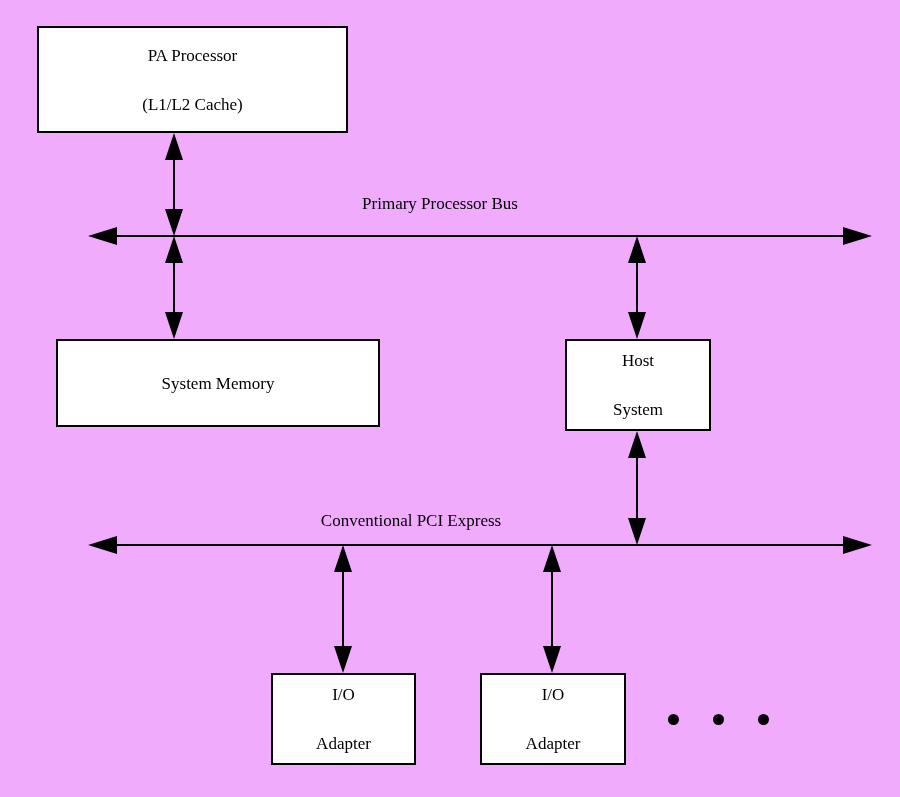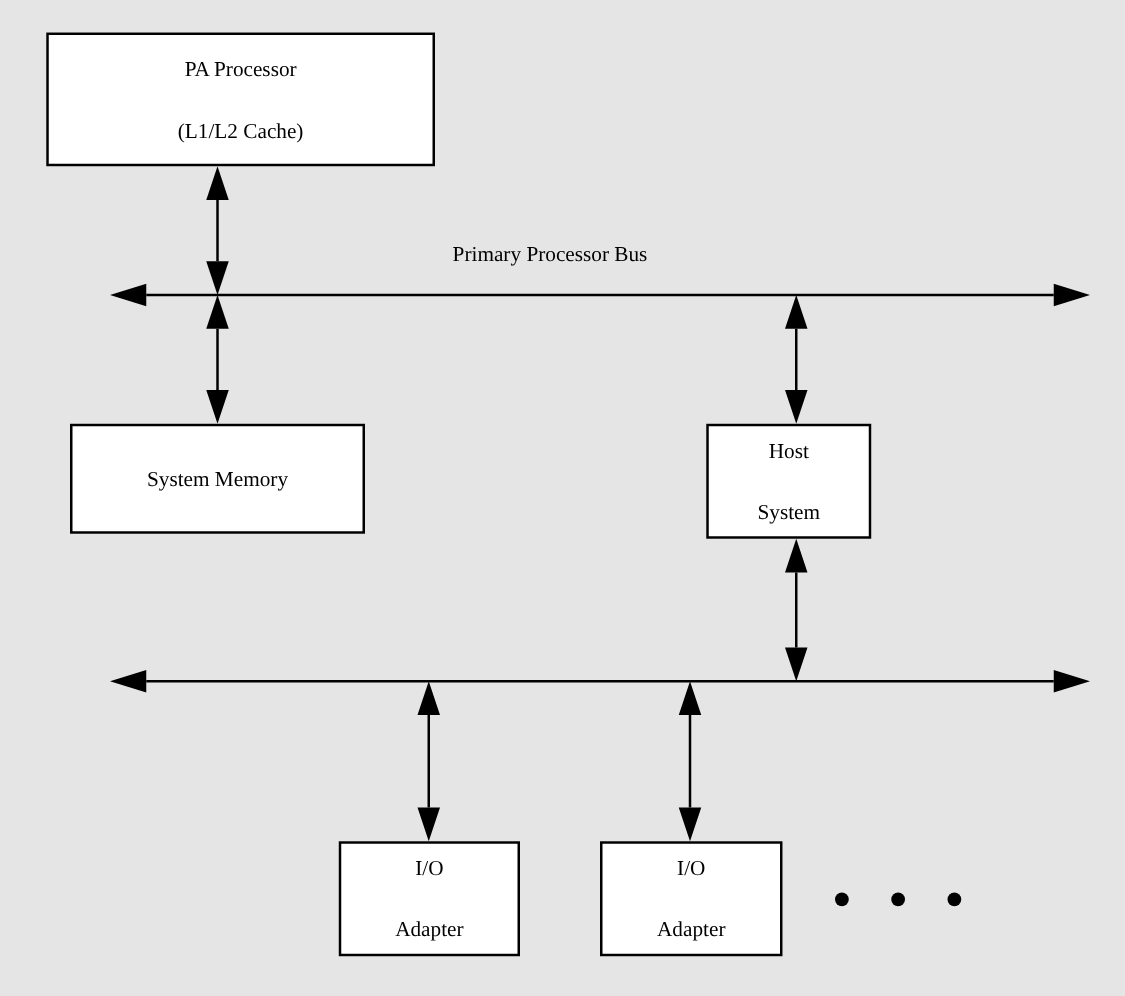--- a/index.html
+++ b/index.html
@@ -9,21 +9,21 @@
     background: #ffffff;
   }
   body {
     font-family: "Liberation Serif", "DejaVu Serif", serif;
     color: #000000;
   }
   #diagram-canvas {
     position: relative;
     width: 900px;
     height: 797px;
-    background: #e5e5e5;
+    background: #f0abfc;
     overflow: hidden;
   }
   svg.diagram-svg {
     position: absolute;
     top: 0;
     left: 0;
     width: 900px;
     height: 797px;
   }
   .node-box {
@@ -108,40 +108,41 @@
         <polygon points="552,545 543,572 561,572" fill="#000000"></polygon>
         <polygon points="552,673 543,646 561,646" fill="#000000"></polygon>
       </g>
   </svg>
 
   <div class="node-box" id="node-pa-processor" style="left: 37px; top: 26px; width: 311px; height: 107px;">
     <div class="node-label">PA Processor</div>
     <div class="node-label">(L1/L2 Cache)</div>
   </div>
 
-  <div class="node-box" id="node-system-memory" style="left: 56px; top: 339px; width: 236px; height: 88px;">
+  <div class="node-box" id="node-system-memory" style="left: 56px; top: 339px; width: 324px; height: 88px;">
     <div class="node-label">System Memory</div>
   </div>
 
-  <div class="node-box" id="node-host-bridge" style="left: 565px; top: 339px; width: 132px; height: 92px;">
+  <div class="node-box" id="node-host-bridge" style="left: 565px; top: 339px; width: 146px; height: 92px;">
     <div class="node-label">Host</div>
     <div class="node-label">System</div>
   </div>
 
   <div class="node-box" id="node-io-adapter-1" style="left: 271px; top: 673px; width: 145px; height: 92px;">
     <div class="node-label">I/O</div>
     <div class="node-label">Adapter</div>
   </div>
 
   <div class="node-box" id="node-io-adapter-2" style="left: 480px; top: 673px; width: 146px; height: 92px;">
     <div class="node-label">I/O</div>
     <div class="node-label">Adapter</div>
   </div>
 
   <div class="bus-label" id="bus-label-0" style="left: 440px; top: 194px;">Primary Processor Bus</div>
+  <div class="bus-label" id="bus-label-1" style="left: 411px; top: 511px;">Conventional PCI Express</div>
 
   <div class="ellipsis-group" id="ellipsis-group" style="left: 668px; top: 714px;">
       <div class="ellipsis-dot"></div>
       <div class="ellipsis-dot"></div>
       <div class="ellipsis-dot"></div>
     </div>
 
 </div>
 
 </body></html>

